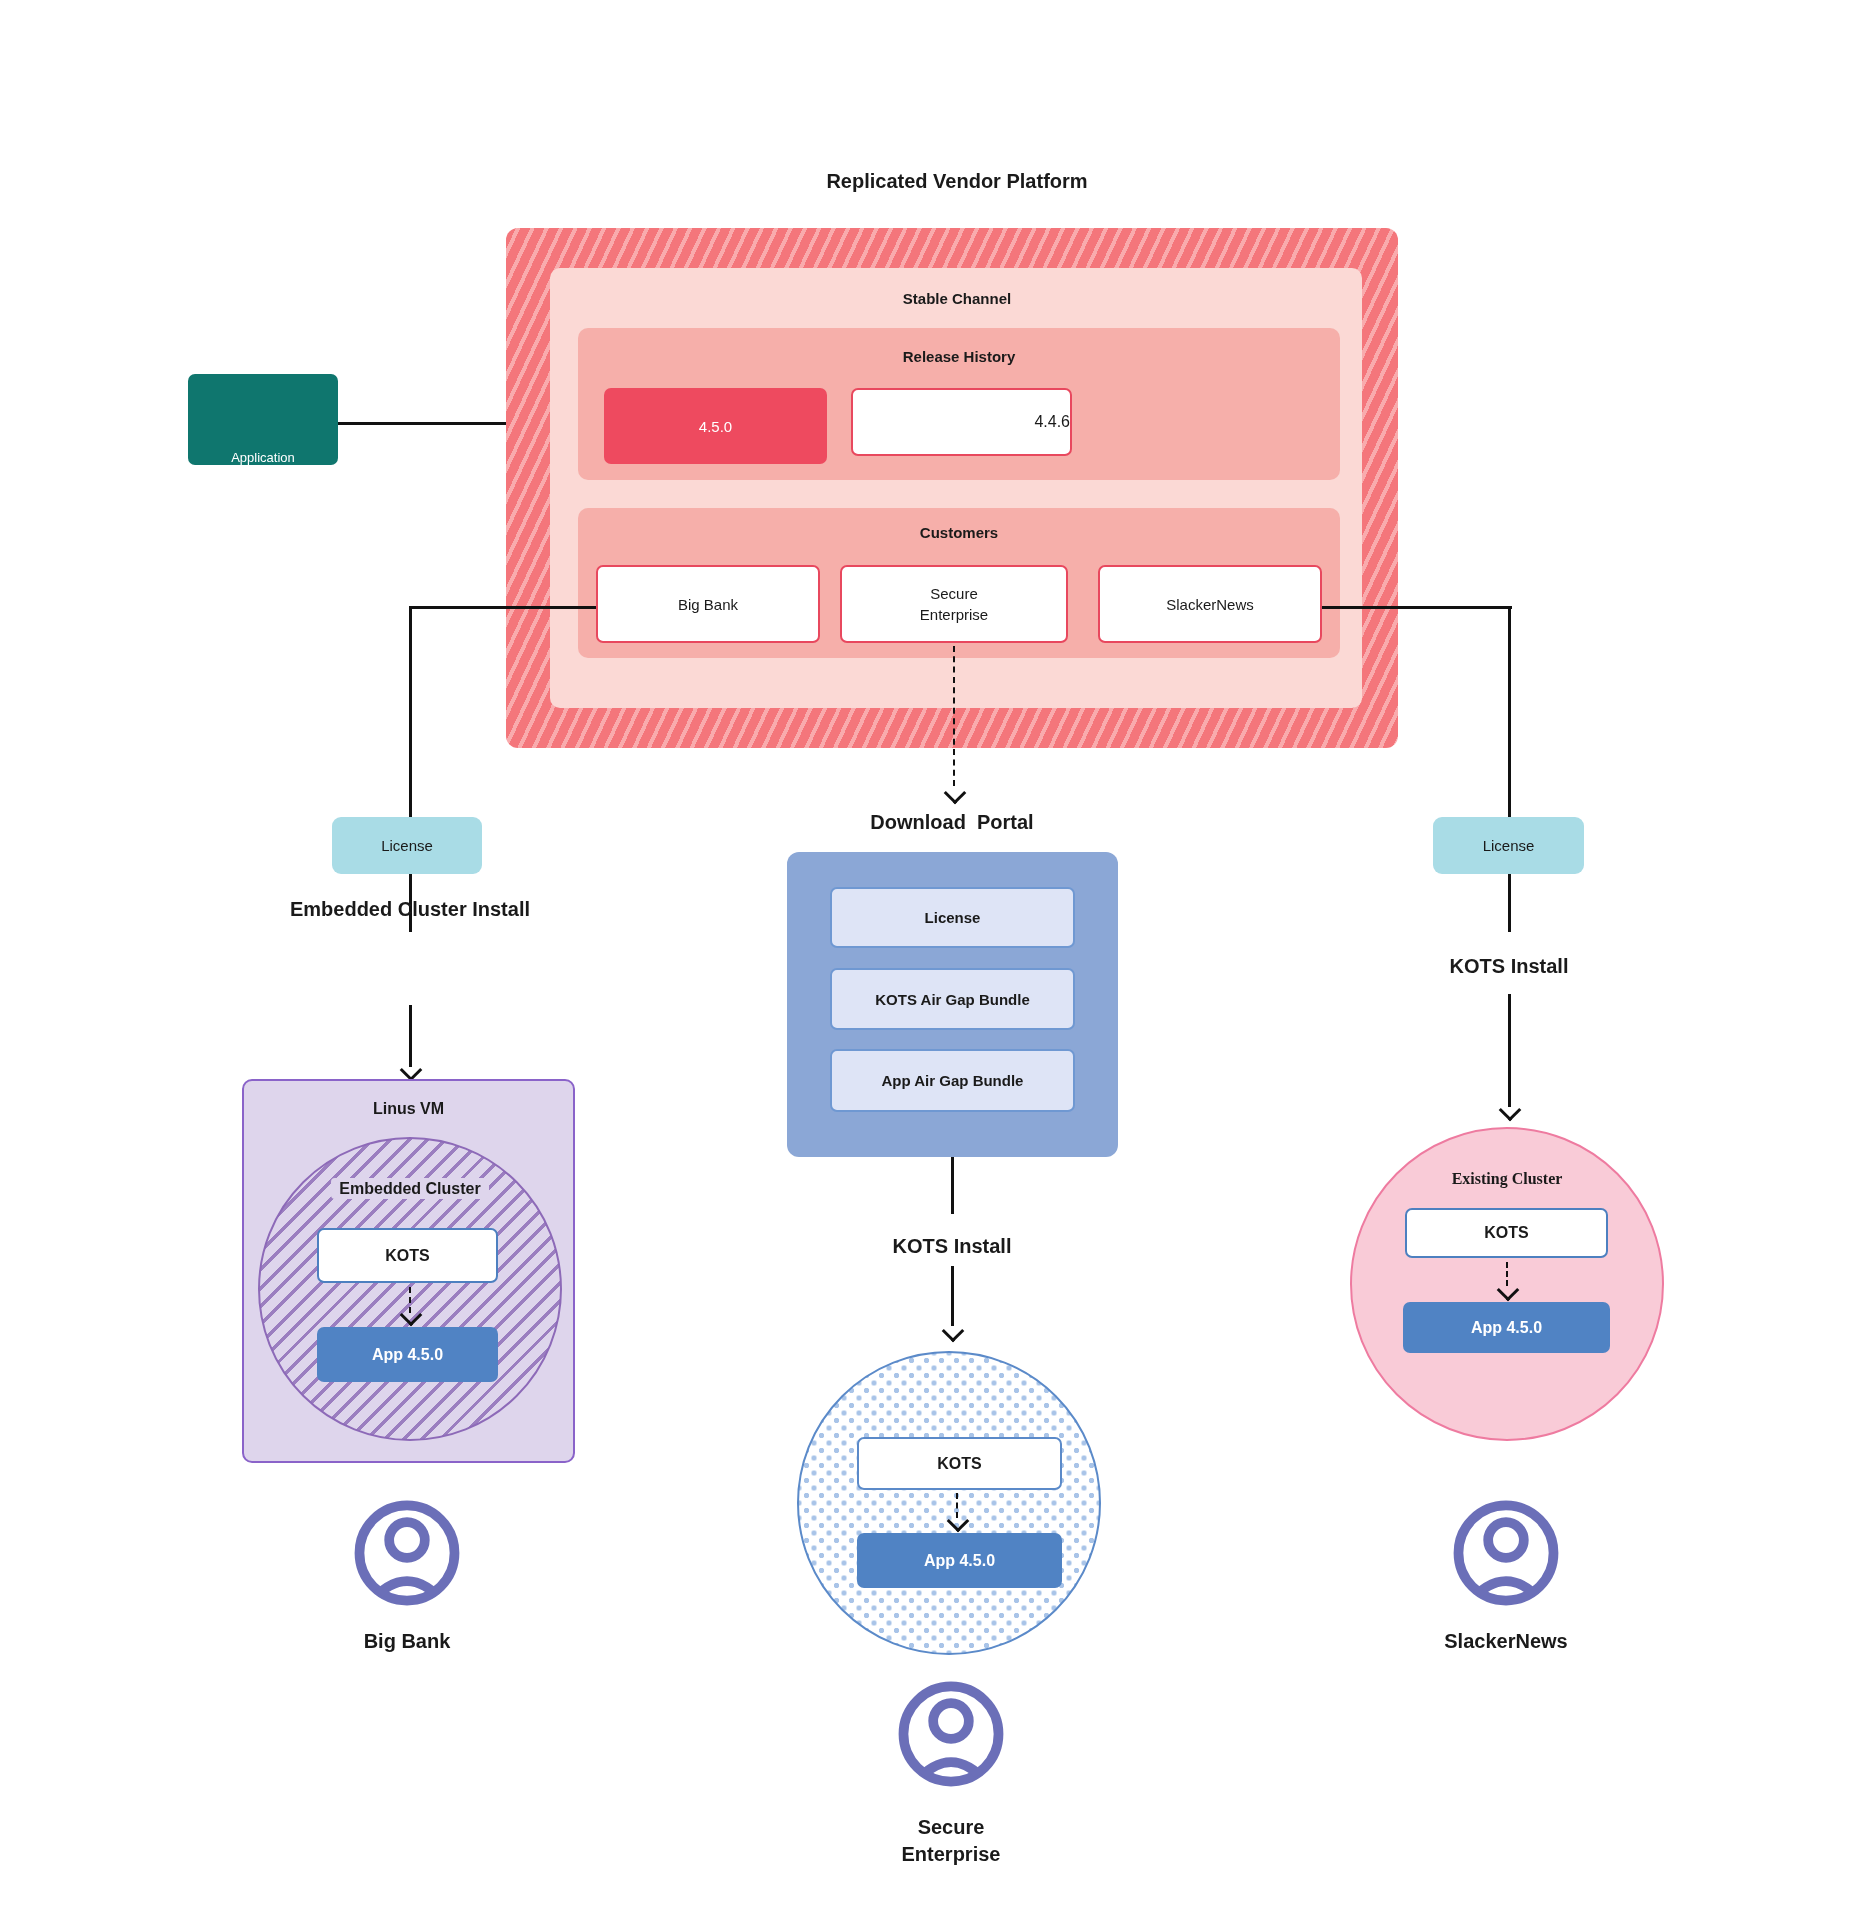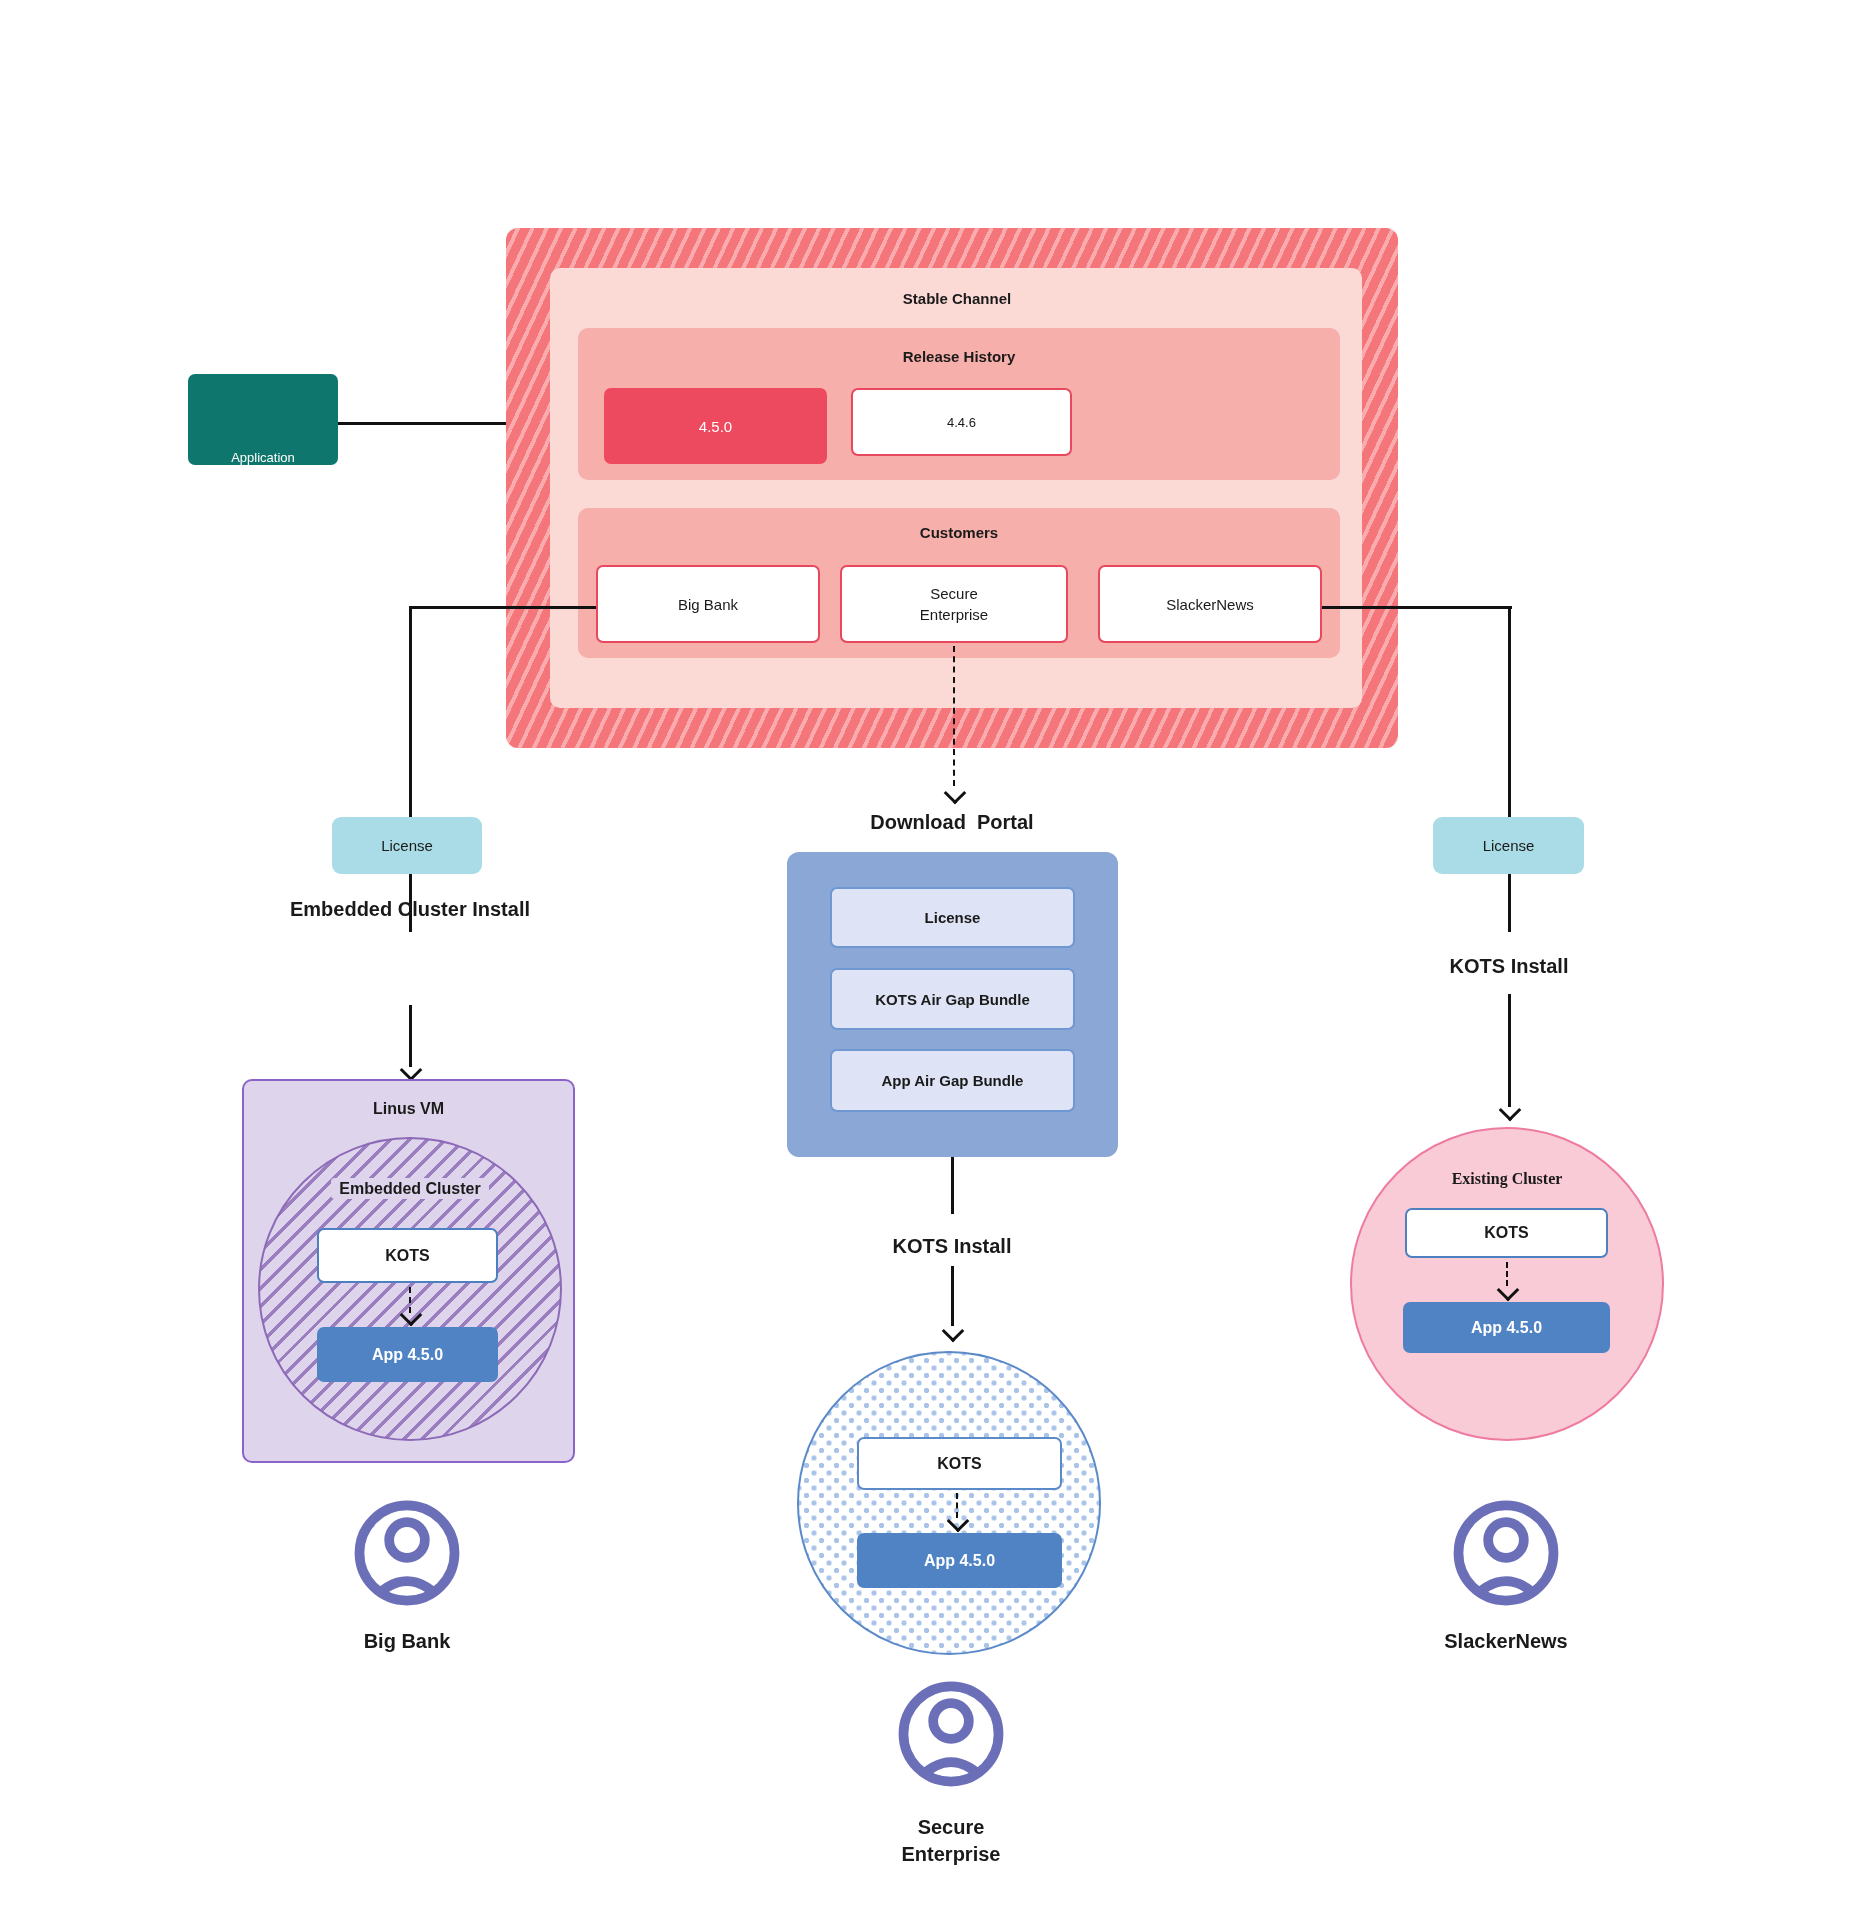--- a/index.html
+++ b/index.html
@@ -5,21 +5,21 @@
   html,body{margin:0;padding:0;background:#ffffff;}
   body{font-family:"Liberation Sans","DejaVu Sans",sans-serif;color:#1a1a1a;}
   .canvas{position:relative;width:1851px;height:1927px;background:#fff;overflow:hidden;}
   .box{position:absolute;display:flex;align-items:center;justify-content:center;text-align:center;box-sizing:border-box;}
   .lbl{position:absolute;text-align:center;}
   
   .hatch-red{background:repeating-linear-gradient(115deg,#f4767b 0 9px,#f9abad 9px 13px);border-radius:12px;}
   .stable{background:#fbd9d5;border-radius:10px;}
   .salmon{background:#f6afaa;border-radius:10px;}
   .rel-current{background:#ee4a5f;color:#fff;border-radius:7px;font-size:15px;}
-  .rel-prev{background:#fff;border:2px solid #e8485e;border-radius:7px;font-size:13px;}
+  .rel-prev{background:#fff;border:2px solid #e8485e;border-radius:7px;font-size:16px;justify-content:flex-end;}
   .cust{background:#fff;border:2px solid #e8485e;border-radius:7px;font-size:15px;line-height:21px;}
   .sec-lbl{font-size:15px;font-weight:600;}
   
   .application{background:#0f766e;color:#fff;border-radius:7px;font-size:13px;align-items:flex-end;}
   .license{background:#a9dce6;border-radius:9px;font-size:15px;}
   .portal{background:#8ba7d6;border-radius:12px;}
   .portal-item{background:#dee4f6;border:2px solid #6f98d2;border-radius:7px;font-size:15px;font-weight:600;}
   .kots{background:#fff;border:2.5px solid #4d80c0;border-radius:7px;font-size:16px;font-weight:600;}
   .appbox{background:#5083c4;color:#fff;border-radius:7px;font-size:16px;font-weight:600;}
   .vm{background:#ded5ec;border:2.5px solid #8a63c9;border-radius:10px;}
@@ -50,20 +50,21 @@
 <div class="canvas">
 
   <svg width="0" height="0" style="position:absolute">
     <defs>
         <clipPath id="pclip">
           <circle cx="50" cy="50" r="46"></circle>
         </clipPath>
       </defs>
   </svg>
 
+  <div class="lbl title" style="left:552px;top:170px;width:810px;">Replicated Vendor Platform</div>
 
   <div class="box application" style="left:188px;top:374px;width:150px;height:91px;">
     <span>Application</span>
   </div>
   <div class="hline" style="left:338px;top:422px;width:252px;"></div>
   <div class="chev chev-right" style="left:584px;top:417px;"></div>
 
   <div class="box hatch-red" style="left:506px;top:228px;width:892px;height:520px;"></div>
 
   <div class="box stable" style="left:550px;top:268px;width:812px;height:440px;"></div>

